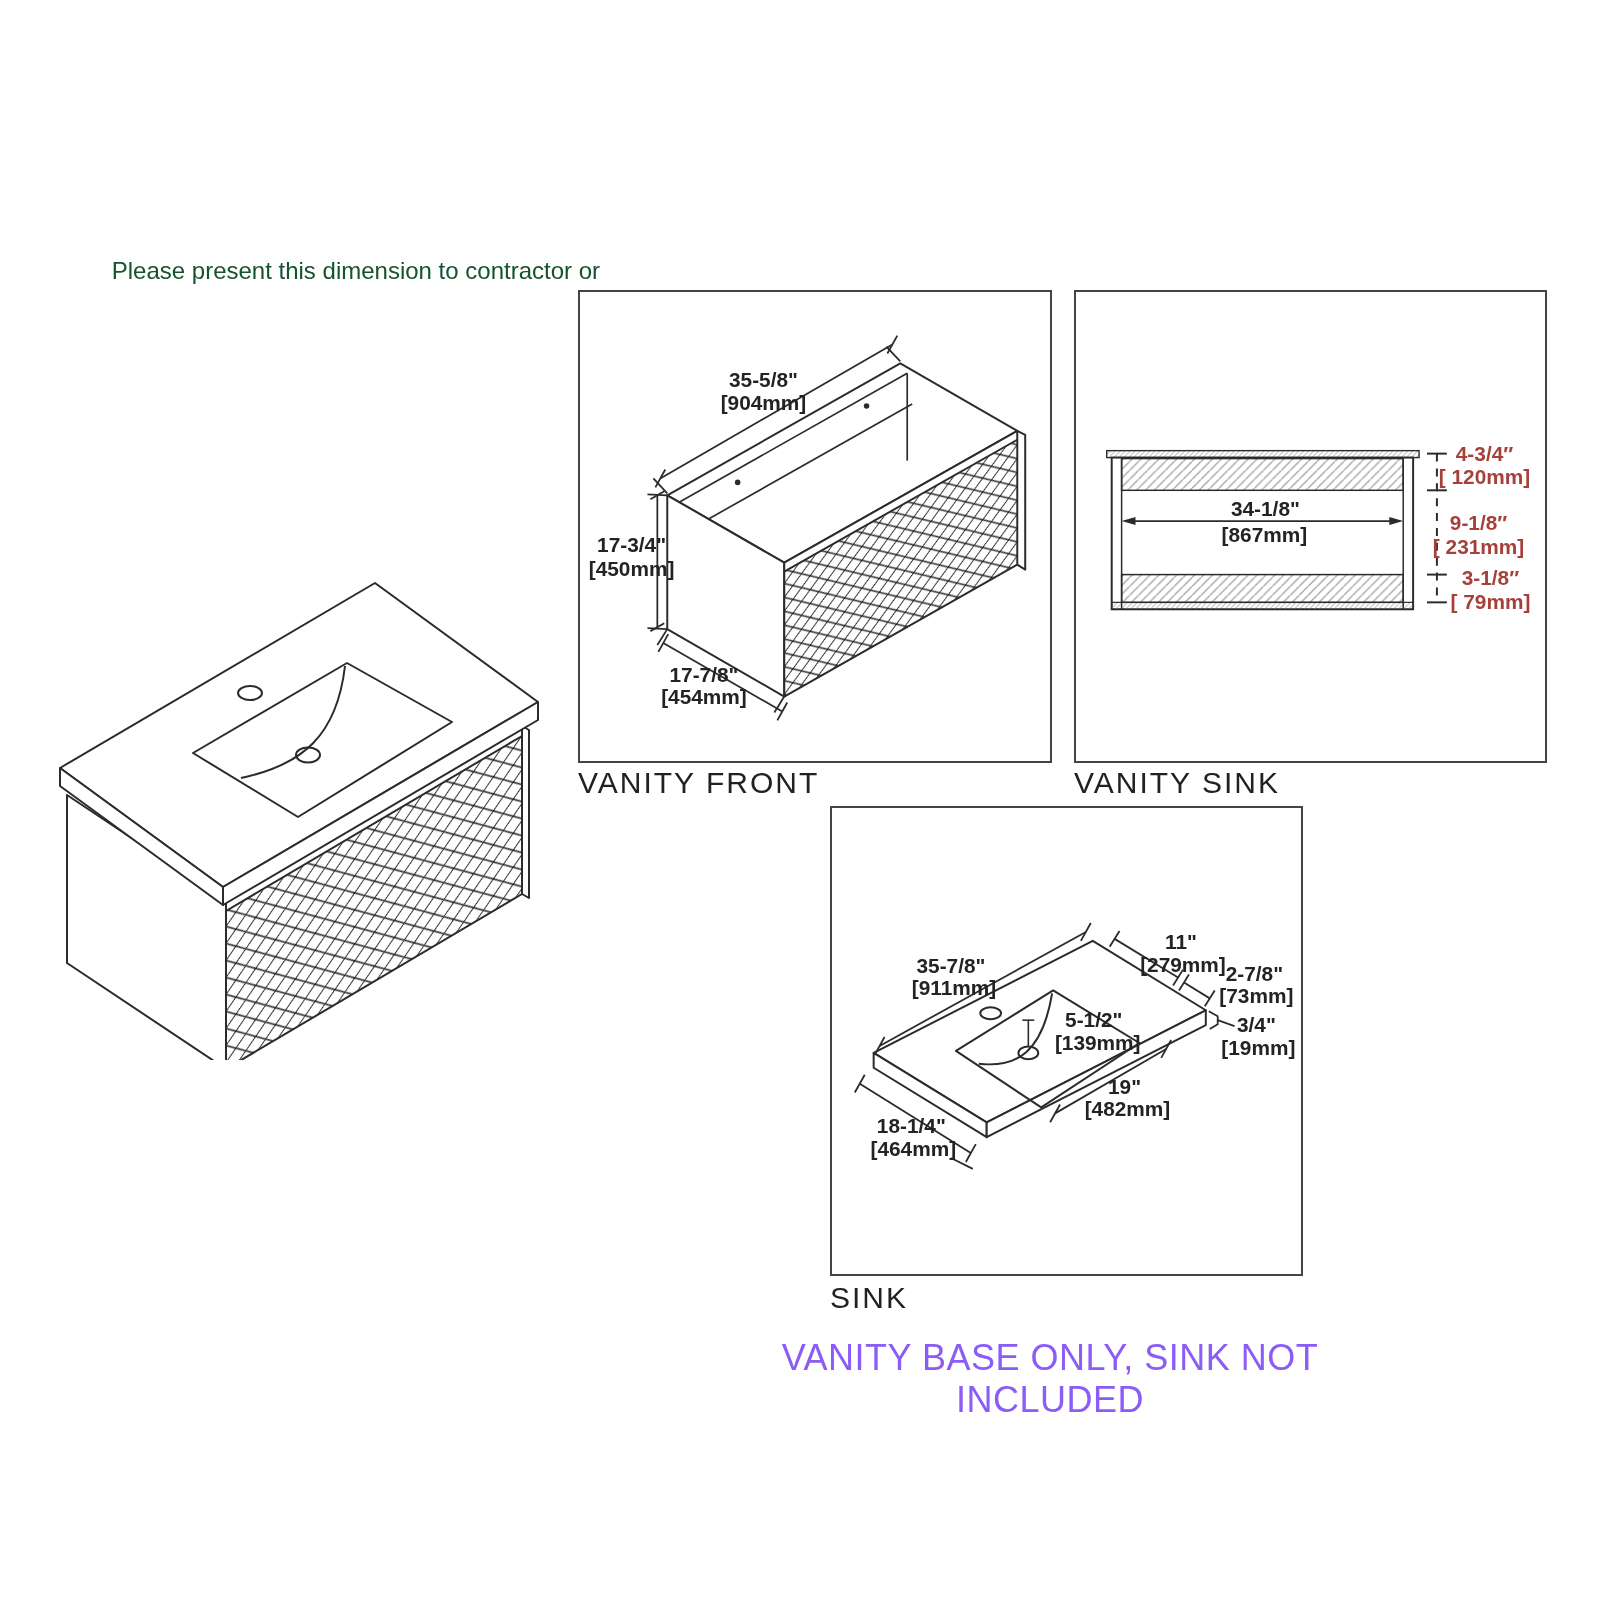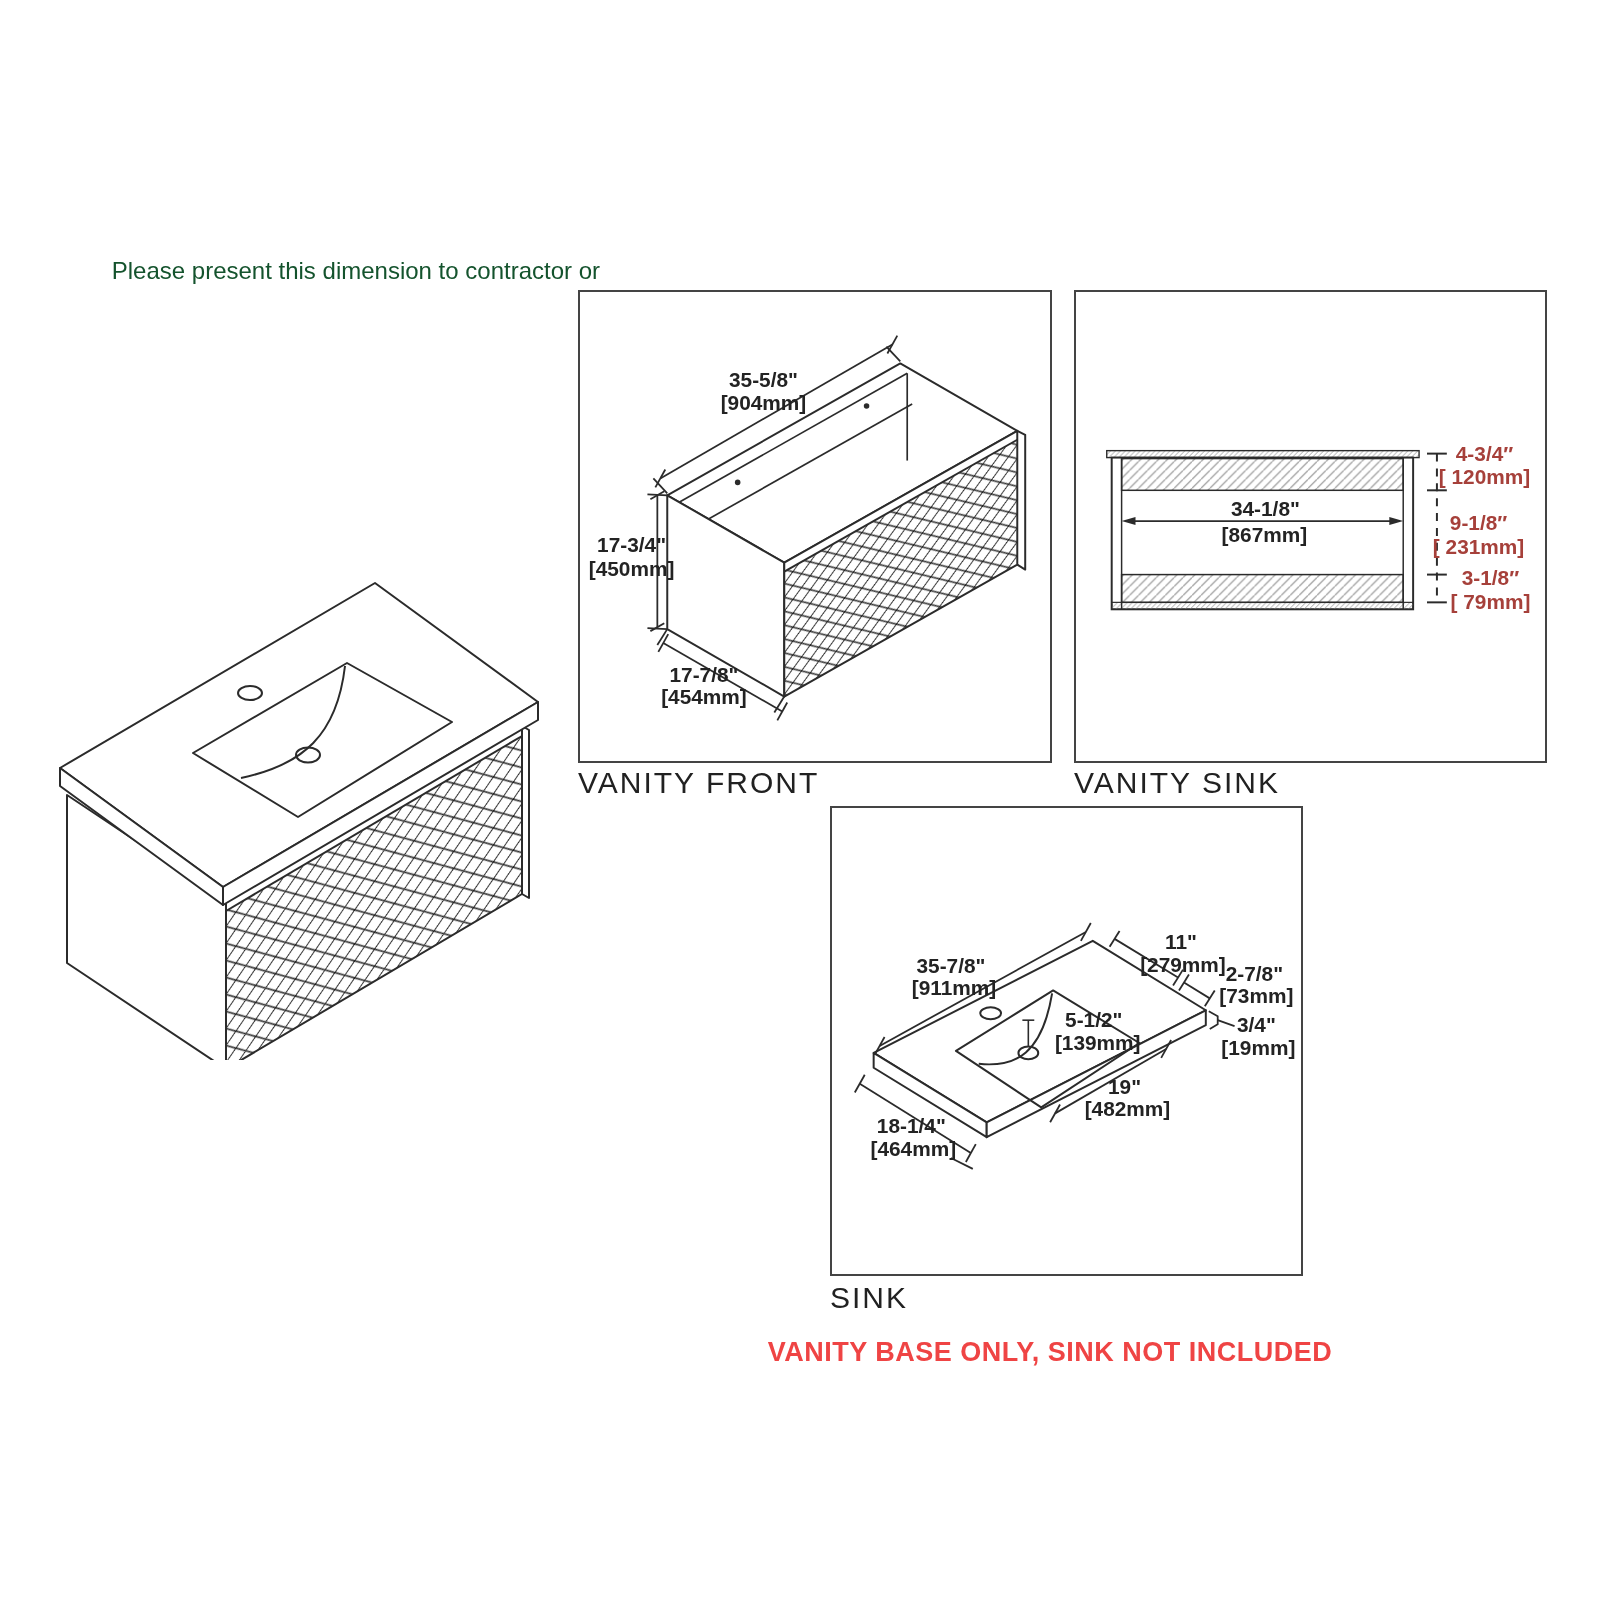--- a/index.html
+++ b/index.html
@@ -19,21 +19,21 @@
   .box-sink{left:830px;top:806px;width:473px;height:470px;}
   .caption{
     position:absolute;text-align:left;font-size:30px;letter-spacing:2px;
     color:#212121;
   }
   .caption-front{left:578px;top:766px;width:474px;}
   .caption-back{left:1074px;top:766px;width:473px;}
   .caption-sink{left:830px;top:1281px;width:473px;}
   .warning{
     position:absolute;left:700px;top:1337px;width:700px;text-align:center;
-    font-size:27px;font-weight:bold;color:#ef4444;letter-spacing:0.5px;
+    font-size:36px;font-weight:normal;color:#8b5cf6;letter-spacing:0.5px;
   }
   .iso{position:absolute;left:45px;top:560px;}
   svg text{
     font-family:"Liberation Sans",sans-serif;font-weight:bold;font-size:21px;
     fill:#232323;text-anchor:middle;
   }
   svg text.red{fill:#a6403a;}
 </style>
 </head>
 <body>

